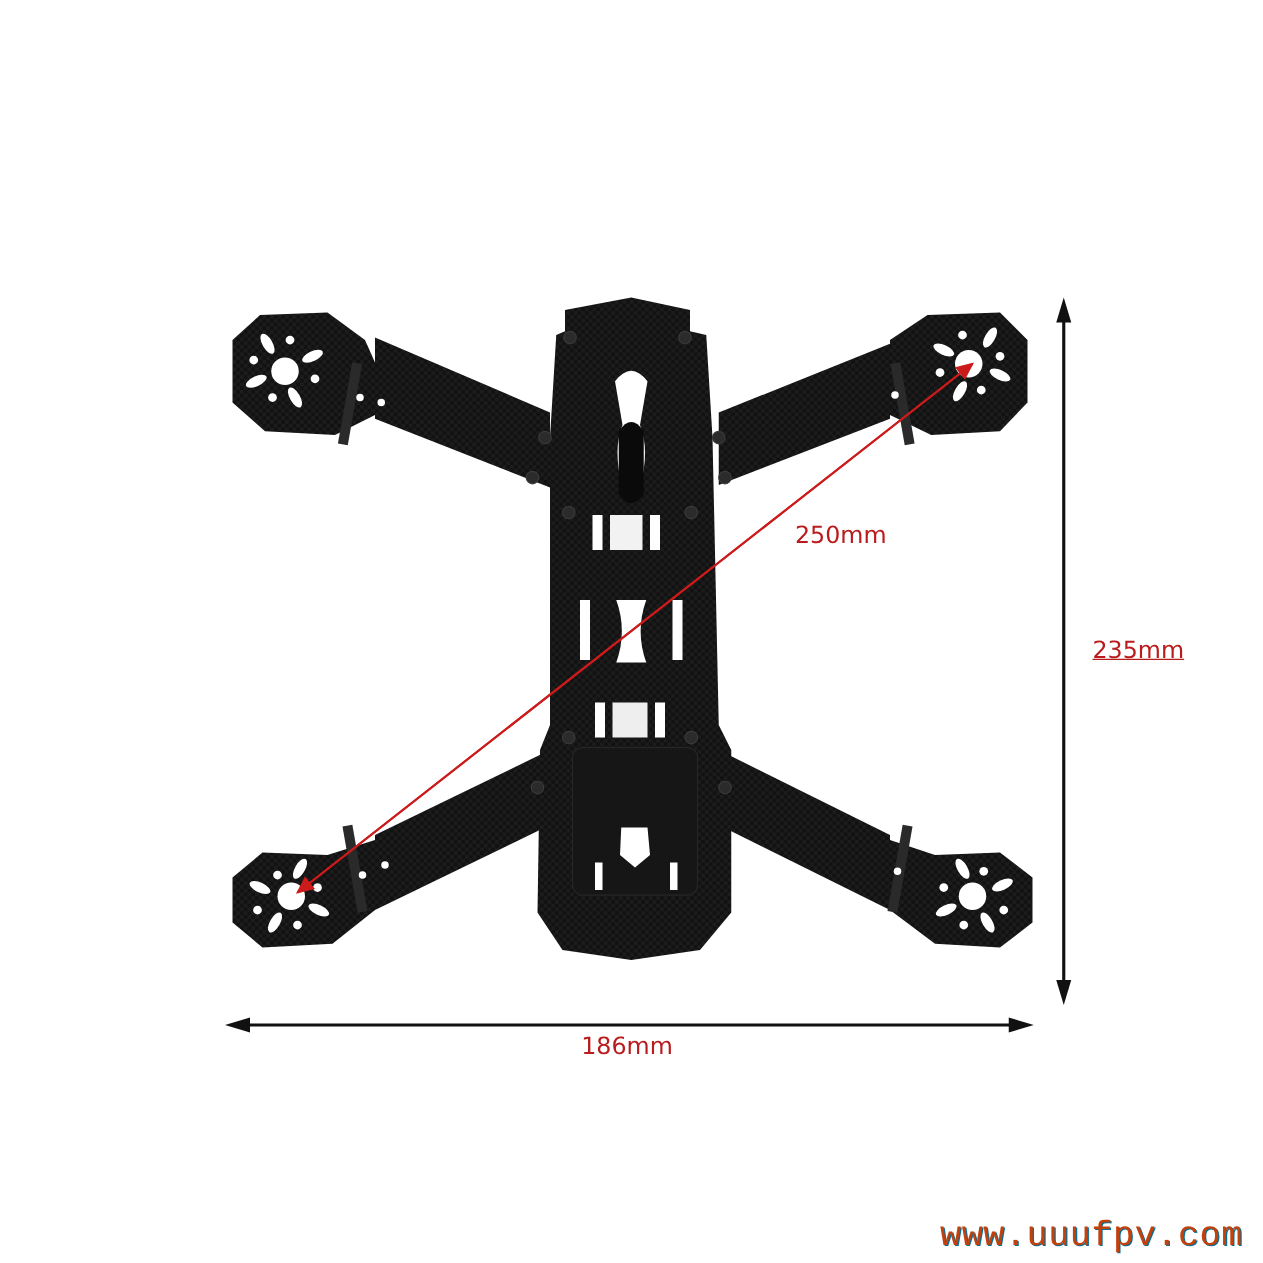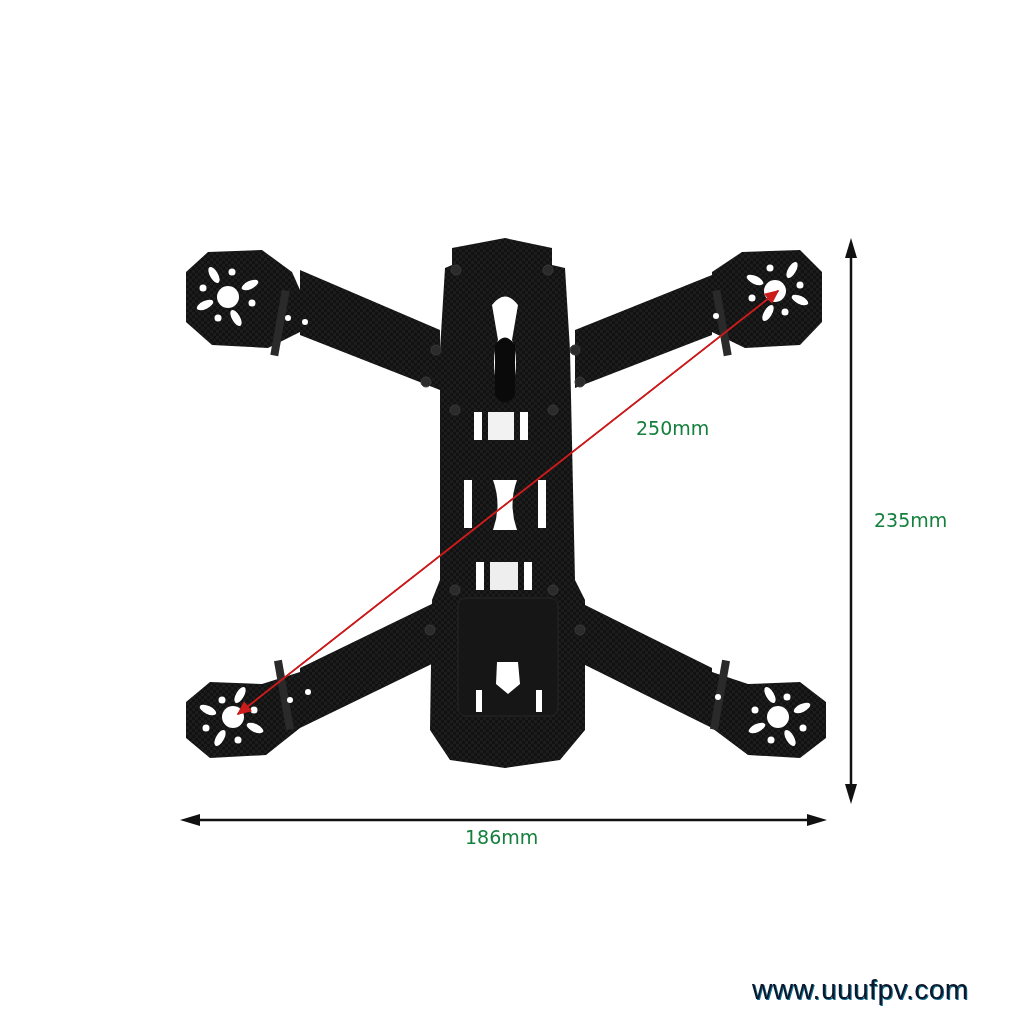--- a/index.html
+++ b/index.html
@@ -1,19 +1,19 @@
 <!DOCTYPE html>
 <html><head>
 <meta charset="utf-8">
 <style>
   html,body{margin:0;padding:0;background:#ffffff;}
   body{width:1010px;height:1010px;position:relative;overflow:hidden;font-family:"DejaVu Sans","Liberation Sans",sans-serif;}
   #scene{position:absolute;left:0;top:0;width:1010px;height:1010px;}
-  .label{position:absolute;font-size:19px;color:#15803d;white-space:nowrap;}
-  .watermark{position:absolute;left:752px;top:974px;font-family:Liberation Sans, sans-serif;font-size:28px;letter-spacing:0.5px;color:#0f172a;text-shadow:1px 1px 0 #0b6f94;}
+  .label{position:absolute;font-size:19px;color:#b91c1c;white-space:nowrap;}
+  .watermark{position:absolute;left:752px;top:974px;font-family:Liberation Mono, monospace;font-size:28px;letter-spacing:0.5px;color:#c2410c;text-shadow:1px 1px 0 #0b6f94;}
 </style>
 </head>
 <body>
 
 <svg id="scene" viewBox="0 0 1010 1010" xmlns="http://www.w3.org/2000/svg">
   <defs>
     <pattern id="cf" width="6" height="6" patternUnits="userSpaceOnUse">
       <rect width="6" height="6" fill="#121212"></rect>
       <rect width="3" height="3" fill="#1c1c1c"></rect>
       <rect x="3" y="3" width="3" height="3" fill="#1c1c1c"></rect>
@@ -142,15 +142,15 @@
   </g>
 
   <g>
     <line x1="196" y1="820" x2="812" y2="820" stroke="#111" stroke-width="2.5"></line>
     <polygon points="180,820 200,814 200,826" fill="#111"></polygon>
     <polygon points="827,820 807,814 807,826" fill="#111"></polygon>
   </g>
 </svg>
 
 <div class="label" style="left:636px;top:417px;">250mm</div>
-<div class="label" style="left:874px;top:509px;">235mm</div>
+<div class="label" style="left:874px;top:509px;text-decoration:underline;">235mm</div>
 <div class="label" style="left:465px;top:826px;">186mm</div>
 <div class="watermark">www.uuufpv.com</div>
 
 </body></html>

